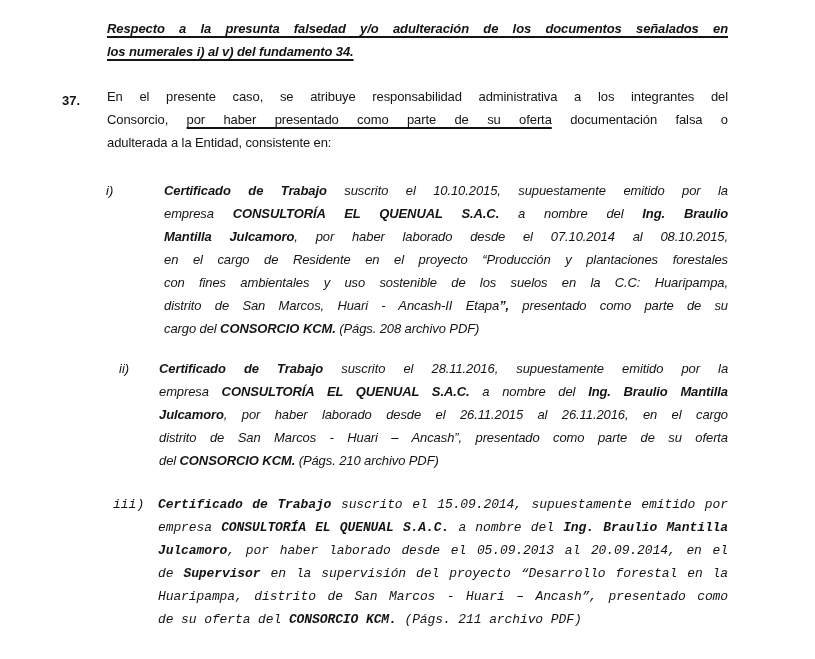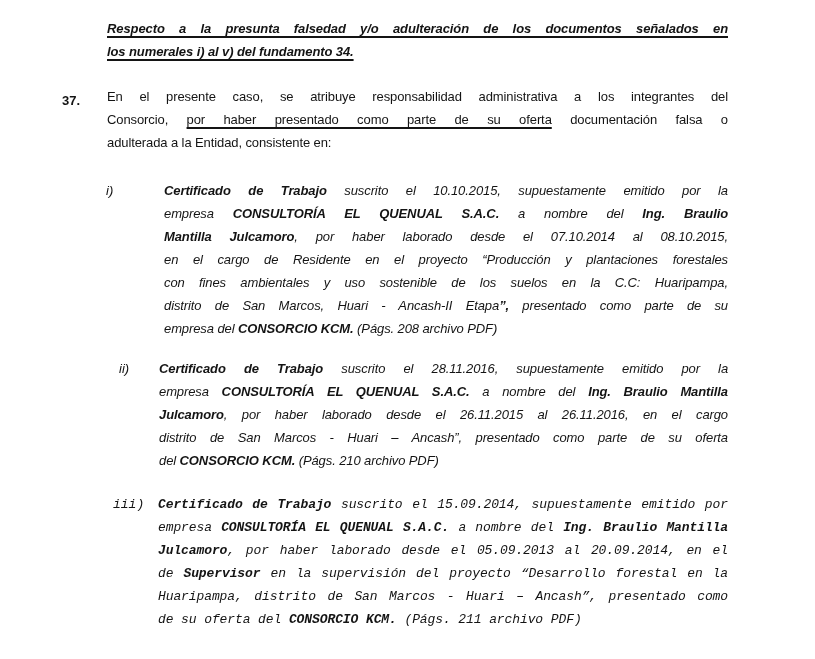--- a/index.html
+++ b/index.html
@@ -73,21 +73,21 @@
 
   <div class="block item item1">
     <span class="marker">i)</span>
     <div>
         <div class="line j"><span class="b">Certificado de Trabajo </span><span>suscrito el 10.10.2015, supuestamente emitido por la</span></div>
         <div class="line j"><span>empresa </span><span class="b">CONSULTORÍA EL QUENUAL S.A.C. </span><span>a nombre del </span><span class="b">Ing. Braulio</span></div>
         <div class="line j"><span class="b">Mantilla Julcamoro</span><span>, por haber laborado desde el 07.10.2014 al 08.10.2015,</span></div>
         <div class="line j"><span>en el cargo de Residente en el proyecto “Producción y plantaciones forestales</span></div>
         <div class="line j"><span>con fines ambientales y uso sostenible de los suelos en la C.C: Huaripampa,</span></div>
         <div class="line j"><span>distrito de San Marcos, Huari - Ancash-II Etapa</span><span class="b">”,</span><span> presentado como parte de su</span></div>
-        <div class="line"><span>empresa del </span><span class="b">CONSORCIO KCM. </span><span>(Págs. 208 archivo PDF)</span></div>
+        <div class="line"><span>cargo del </span><span class="b">CONSORCIO KCM. </span><span>(Págs. 208 archivo PDF)</span></div>
       </div>
   </div>
 
   <div class="block item item2">
     <span class="marker">ii)</span>
     <div>
         <div class="line j"><span class="b">Certificado de Trabajo </span><span>suscrito el 28.11.2016, supuestamente emitido por la</span></div>
         <div class="line j"><span>empresa </span><span class="b">CONSULTORÍA EL QUENUAL S.A.C. </span><span>a nombre del </span><span class="b">Ing. Braulio Mantilla</span></div>
         <div class="line j"><span class="b">Julcamoro</span><span>, por haber laborado desde el 26.11.2015 al 26.11.2016, en el cargo</span></div>
         <div class="line j"><span>distrito de San Marcos - Huari – Ancash”, presentado como parte de su oferta</span></div>

